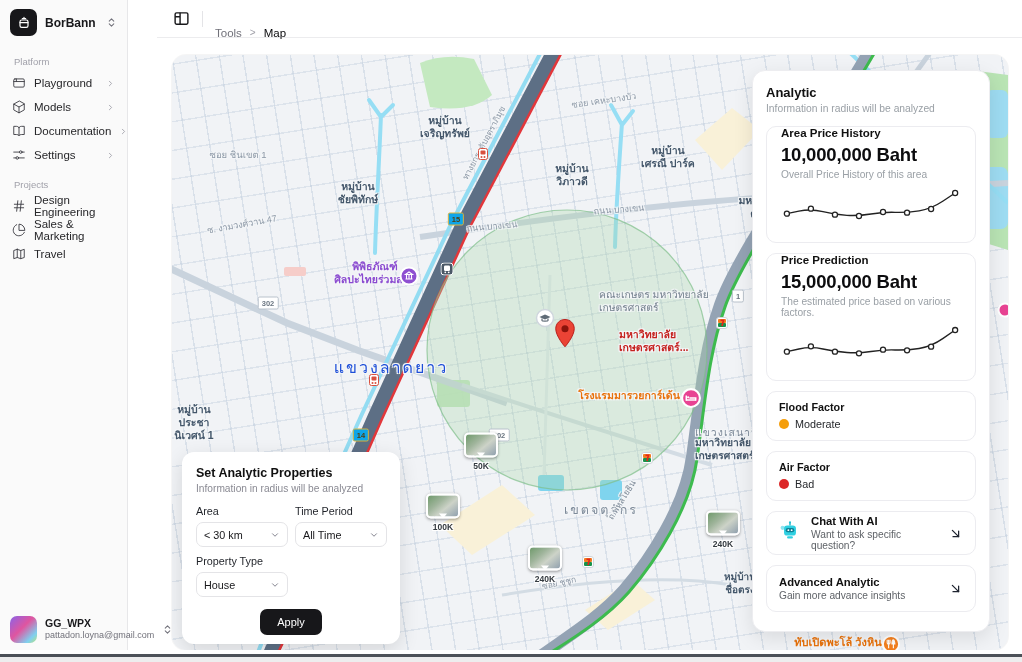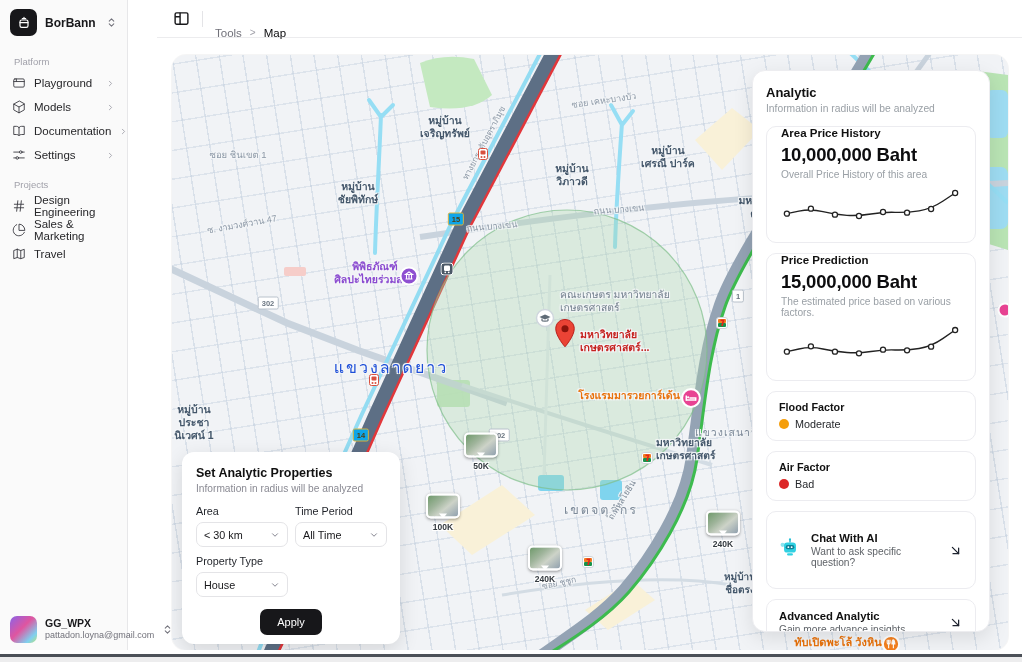--- a/index.html
+++ b/index.html
@@ -41,21 +41,21 @@
      background-image:
        repeating-linear-gradient(81deg, transparent 0 22px, rgba(193,206,221,.50) 22px 23.4px),
        repeating-linear-gradient(-9deg, transparent 0 27px, rgba(193,206,221,.42) 27px 28.4px);
   }
   .map-svg { position:absolute; inset:0; }
   .map-overlay { position:absolute; inset:0; }
 
   .map-label { position:absolute; transform:translate(-50%,-50%); white-space:pre-line; text-align:center;
      line-height:1.25; pointer-events:none;
      text-shadow:1px 1px 0 #f4f6f8,-1px -1px 0 #f4f6f8,1px -1px 0 #f4f6f8,-1px 1px 0 #f4f6f8,0 0 3px #f4f6f8; }
-  .map-label.left { transform:translate(0,-50%); text-align:left; }
+  .map-label.left { transform:translate(0,-50%); text-align:left;margin-left:39px; }
 
   .badge { position:absolute; transform:translate(-50%,-50%); font-size:7.5px; font-weight:bold;
            padding:1px 3px; border-radius:2px; line-height:1.2; }
   .badge.y { background:#0ea5e9; border:1px solid #dbb23a; color:#4d4014; }
   .badge.w { background:#fff; border:1px solid #b9c2cc; color:#6b7682; }
 
   .poi { position:absolute; transform:translate(-50%,-50%); display:flex; }
 
   .price-marker { position:absolute; transform:translate(-50%,-58%); display:flex; flex-direction:column; align-items:center; cursor:pointer; }
   .thumb { width:34px; height:25px; border:2px solid #fff; border-radius:5px;
@@ -77,21 +77,21 @@
   .price-card { padding:0 14px 8px 14px; }
   .pc-title { font-size:11.5px; font-weight:bold; color:#111; }
   .pc-value { font-size:18.5px; font-weight:bold; color:#0c0c0e; margin-top:5px; letter-spacing:-0.2px; }
   .pc-sub { font-size:10.2px; color:#9aa0a6; margin-top:3px; }
   .sparkline { width:100%; height:46px; margin-top:4px; }
   .factor-card { padding:9px 12px 10px 12px; }
   .fc-title { font-size:10.8px; font-weight:bold; color:#111; }
   .fc-row { display:flex; align-items:center; gap:6px; margin-top:5px; }
   .dot { width:10px; height:10px; border-radius:50%; }
   .fc-status { font-size:10.8px; color:#26282c; }
-  .chat-card { display:flex; align-items:center; gap:10px; padding:20px 12px; cursor:pointer; }
+  .chat-card { display:flex; align-items:center; gap:10px; padding:3px 12px; cursor:pointer; }
   .chat-texts { display:flex; flex-direction:column; gap:2px; }
   .cc-title { font-size:11.3px; font-weight:bold; color:#111; }
   .cc-sub { font-size:10.2px; color:#5f6368; }
   .card-arrow { margin-left:auto; display:flex; cursor:pointer; }
   .adv-card { display:flex; align-items:center; padding:10px 12px; cursor:pointer; }
 
   
   .props-panel { position:absolute; left:10px; top:397px; width:218px; height:192px;
       background:#fff; border-radius:12px; box-shadow:0 6px 20px rgba(0,0,0,.12); padding:14px; }
   .pp-title { font-size:12.5px; font-weight:bold; color:#111; }

